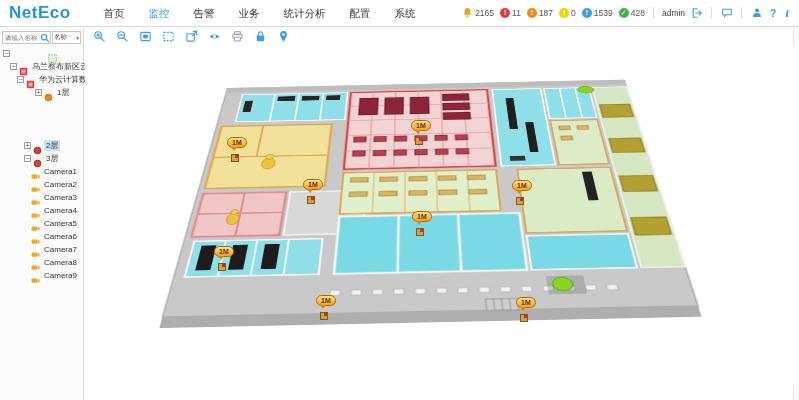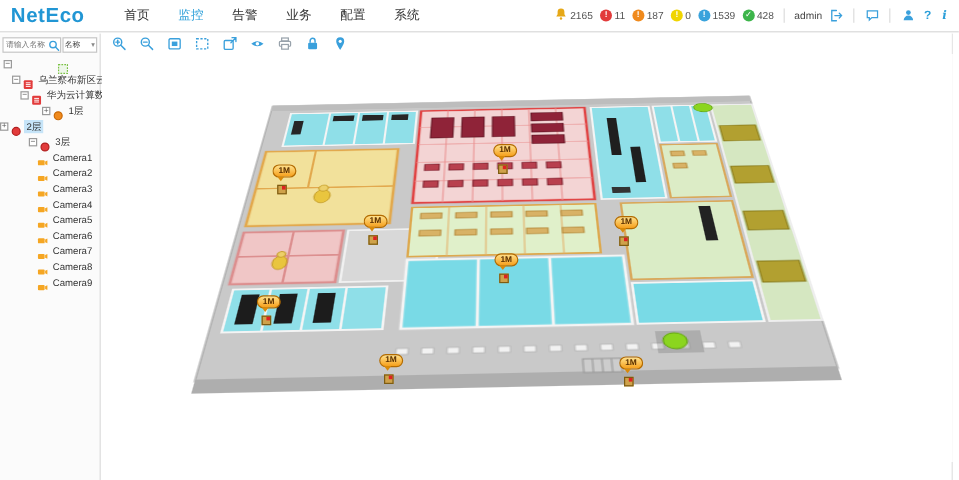--- a/index.html
+++ b/index.html
@@ -72,20 +72,21 @@
 </head>
 <body>
 
 <div class="hdr">
   <span class="logo">NetEco</span>
   <nav class="menu" id="menu">
       <span class="menu-item">首页</span>
       <span class="menu-item active">监控</span>
       <span class="menu-item">告警</span>
       <span class="menu-item">业务</span>
+      <span class="menu-item">统计分析</span>
       <span class="menu-item">配置</span>
       <span class="menu-item">系统</span>
     </nav>
   <div class="hdr-right">
     <div id="alarms" style="display:flex;align-items:center;gap:6px;">
         <span class="badge">
           <span><svg viewBox="0 0 12 12" width="11" height="11">
               <path d="M6 1.2a3.1 3.1 0 0 1 3.1 3.1v2.2l1.2 2H1.7l1.2-2V4.3A3.1 3.1 0 0 1 6 1.2Z" fill="#e6a817"></path>
               <circle cx="6" cy="10.2" r="1.1" fill="#e6a817"></circle>
             </svg></span>
@@ -178,21 +179,21 @@
           </svg></span>
         <span class="tlabel">华为云计算数据中心</span>
       </div>
       <div class="tree-row" style="padding-left: 24px; margin-left: 11px;">
         <span class="toggle">+</span>
         <span class="ticon"><svg viewBox="0 0 9 9" width="9" height="9">
             <circle cx="4.5" cy="4.5" r="3.3" fill="#f08a1d" stroke="#c96a08"></circle>
           </svg></span>
         <span class="tlabel">1层</span>
       </div>
-      <div class="tree-row selected" style="">
+      <div class="tree-row selected" style="padding-left: 24px; margin-top: 40px;">
         <span class="toggle">+</span>
         <span class="ticon"><svg viewBox="0 0 9 9" width="9" height="9">
             <circle cx="4.5" cy="4.5" r="3.3" fill="#e23b3b" stroke="#b02020"></circle>
           </svg></span>
         <span class="tlabel">2层</span>
       </div>
       <div class="tree-row" style="padding-left: 24px;">
         <span class="toggle">−</span>
         <span class="ticon"><svg viewBox="0 0 9 9" width="9" height="9">
             <circle cx="4.5" cy="4.5" r="3.3" fill="#e23b3b" stroke="#b02020"></circle>

